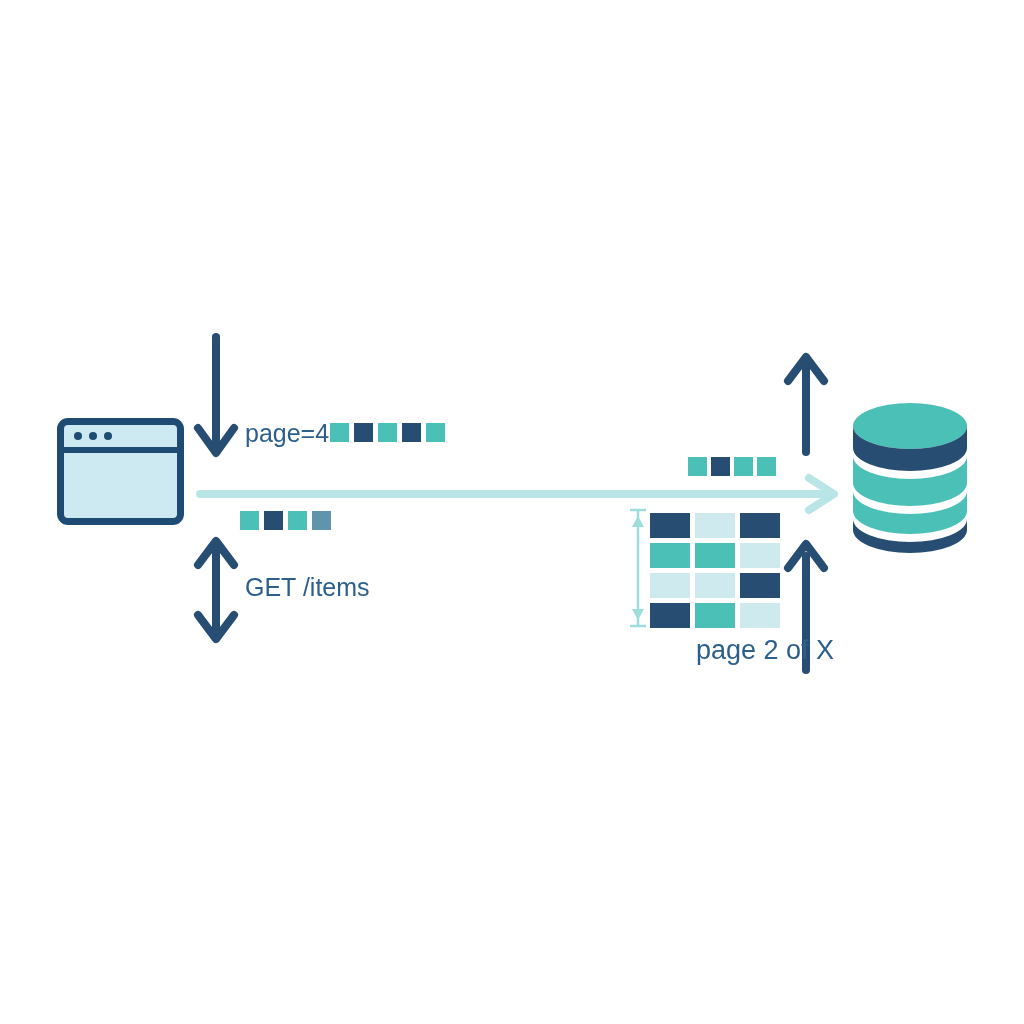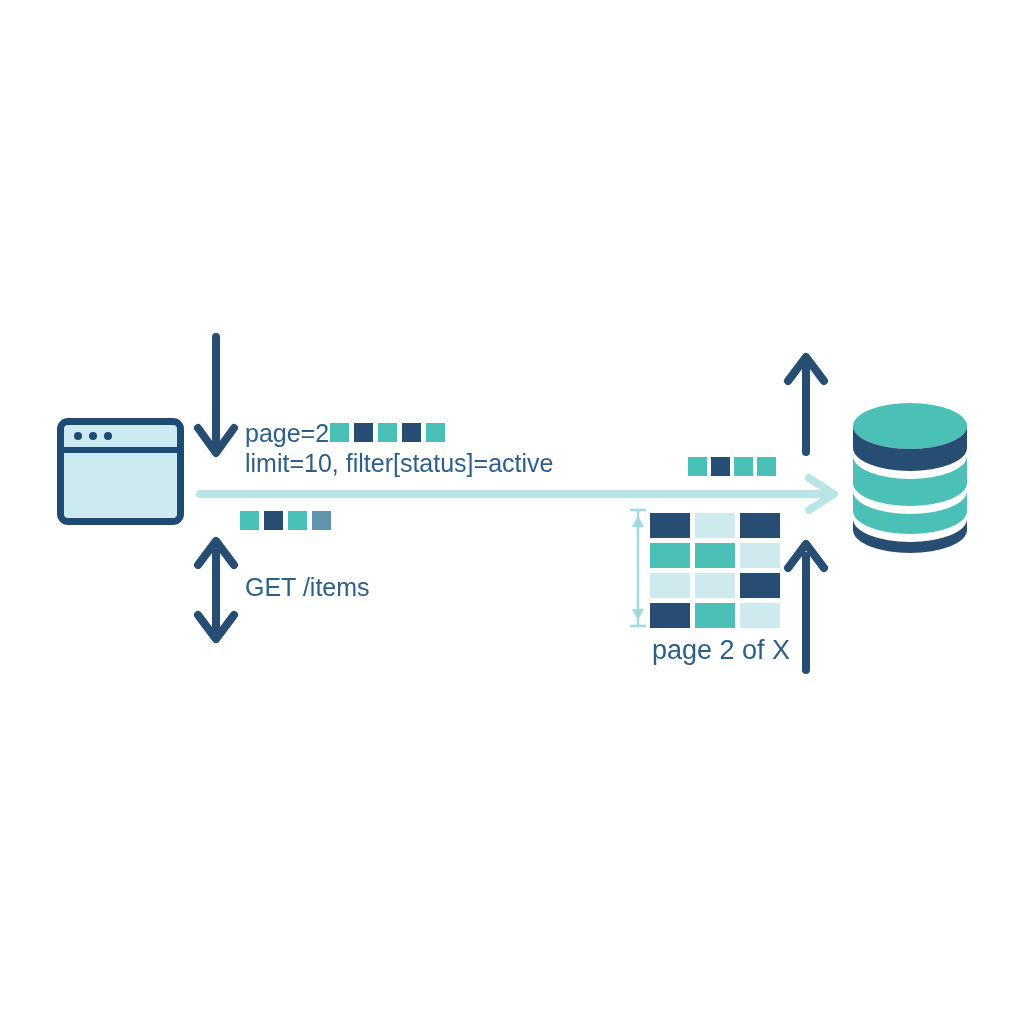--- a/index.html
+++ b/index.html
@@ -11,21 +11,21 @@
     font-family:"Liberation Sans", sans-serif;
   }
   svg.overlay{position:absolute;left:0;top:0;width:1024px;height:1024px;}
   .txt{
     position:absolute;
     color:#2d5f8d;
     font-size:25px;
     line-height:1.1;
     white-space:nowrap;
   }
-  .txt.big{font-size:27px;}
+  .txt.big{font-size:27px;margin-left:44px;}
   
   .browser{
     position:absolute;left:57px;top:418px;
     width:113px;height:93px;
     background:#cde9f1;
     border:7px solid #1d4b73;
     border-radius:11px;
   }
   .browser .titlebar{
     height:22px;
@@ -95,29 +95,28 @@
   </svg>
 
   <div class="browser">
     <div class="titlebar">
       <span class="dot"></span>
       <span class="dot"></span>
       <span class="dot"></span>
     </div>
   </div>
 
-  <div class="txt" style="left:245px;top:420px">page=2</div>
+  <div class="txt" style="left:245px;top:420px">page=4</div>
   <div class="sqrow" style="left:330px;top:423px">
       <span class="sq" style="background: rgb(74, 192, 183);"></span>
       <span class="sq" style="background: rgb(39, 78, 114);"></span>
       <span class="sq" style="background: rgb(74, 192, 183);"></span>
       <span class="sq" style="background: rgb(39, 78, 114);"></span>
       <span class="sq" style="background: rgb(74, 192, 183);"></span>
     </div>
-  <div class="txt" style="left:245px;top:450px">limit=10, filter[status]=active</div>
   <div class="sqrow" style="left:240px;top:511px">
       <span class="sq" style="background: rgb(74, 192, 183);"></span>
       <span class="sq" style="background: rgb(39, 78, 114);"></span>
       <span class="sq" style="background: rgb(74, 192, 183);"></span>
       <span class="sq" style="background: rgb(95, 148, 173);"></span>
     </div>
   <div class="txt" style="left:245px;top:574px">GET /items</div>
 
   <div class="sqrow" style="left:688px;top:457px;gap:4px">
       <span class="sq" style="background: rgb(74, 192, 183);"></span>

